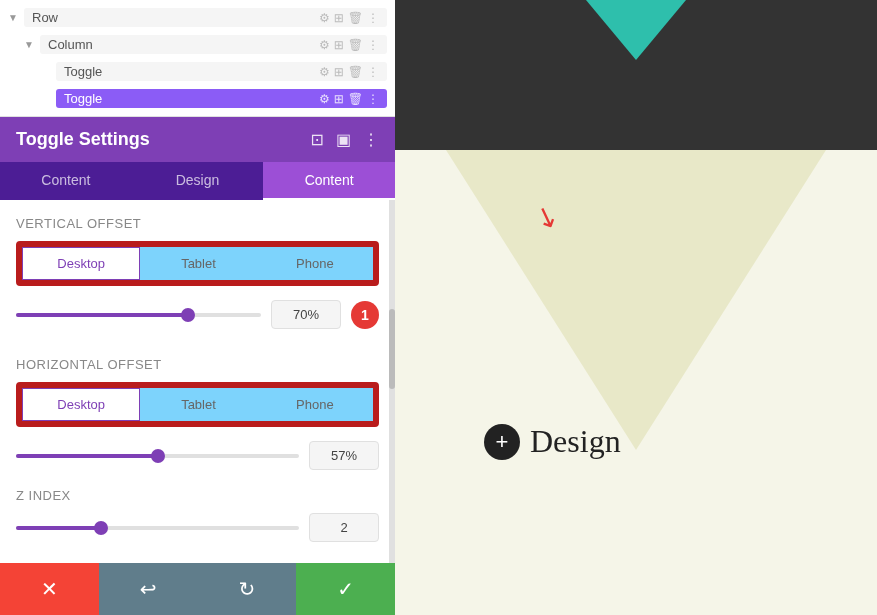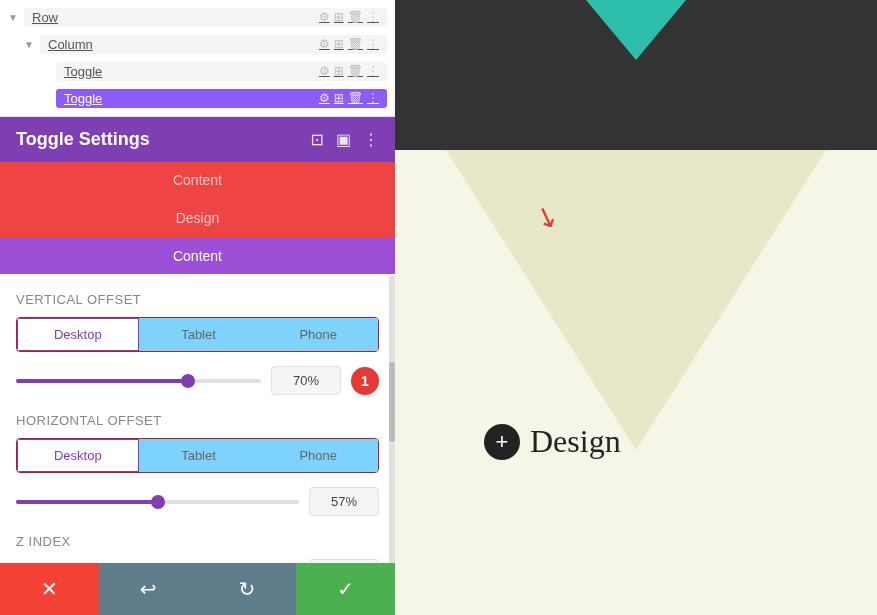--- a/index.html
+++ b/index.html
@@ -125,23 +125,22 @@
       font-size: 10px;
       flex-shrink: 0;
     }
 
     .layer-label {
       flex: 1;
       padding: 2px 8px;
       border-radius: 3px;
       background: #f5f5f5;
       display: flex;
-      align-items: flex-start;
+      align-items: center;
       justify-content: space-between;
-      text-decoration: underline;
     }
 
     .layer-label.active {
       background: #8b5cf6;
       color: white;
     }
 
     .layer-actions {
       display: flex;
       gap: 4px;
@@ -186,22 +185,21 @@
 
     .header-icon {
       color: rgba(255,255,255,0.85);
       font-size: 16px;
       cursor: pointer;
     }
 
     
     .tabs {
       display: flex;
-      background: #ef4444;
-      flex-direction: column;
+      background: #4c1d95;
     }
 
     .tab {
       flex: 1;
       text-align: center;
       padding: 10px 0;
       font-size: 14px;
       color: rgba(255,255,255,0.7);
       cursor: pointer;
       border-bottom: 2px solid transparent;
@@ -226,21 +224,21 @@
       color: #888;
       text-transform: uppercase;
       letter-spacing: 0.5px;
       margin-bottom: 10px;
     }
 
     
     .device-toggle {
       display: flex;
       margin-bottom: 14px;
-      border: 1px solid #b91c1c;
+      border: 6px solid #b91c1c;
       border-radius: 4px;
       overflow: hidden;
     }
 
     .device-btn {
       flex: 1;
       padding: 8px 0;
       text-align: center;
       font-size: 13px;
       color: #666;
@@ -426,21 +424,21 @@
 
     <div class="tabs">
       <div class="tab">Content</div>
       <div class="tab">Design</div>
       <div class="tab active">Content</div>
     </div>
   </div>
 
   <div class="settings-content" style="position:relative;">
 
-    <div style="margin-bottom:18px;">
+    <div style="margin-bottom:28px;">
       <div class="section-label">Vertical Offset</div>
       <div class="device-toggle">
         <button class="device-btn active">Desktop</button>
         <button class="device-btn">Tablet</button>
         <button class="device-btn">Phone</button>
       </div>
       <div class="slider-row">
         <div class="slider-track">
           <div class="slider-fill" style="width:70%;"></div>
           <div class="slider-thumb" style="left:70%;"></div>

